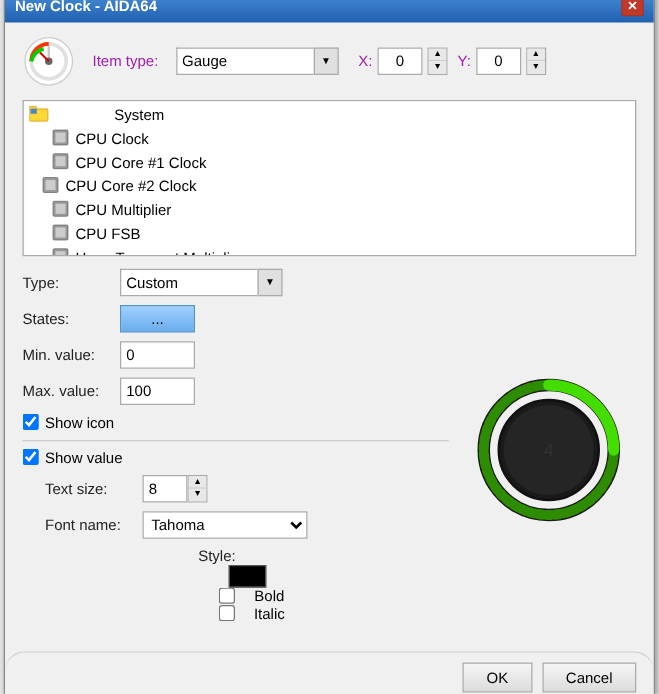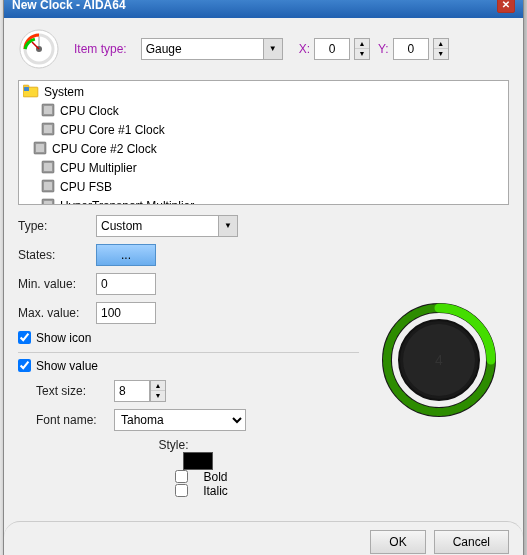--- a/index.html
+++ b/index.html
@@ -144,21 +144,21 @@
       border: 1px solid #aaa;
       background: white;
       font-size: 12px;
       padding: 0 4px;
     }
     .dropdown-container {
       display: flex;
       align-items: stretch;
     }
     .dropdown-input {
-      width: 122px;
+      width: 110px;
       border-right: none;
     }
     .dropdown-arrow {
       width: 20px;
       height: 22px;
       background: #e0e0e0;
       border: 1px solid #aaa;
       display: flex;
       align-items: center;
       justify-content: center;
@@ -313,21 +313,21 @@
           <input class="form-input xy-input" type="text" value="0" style="">
           <div class="spinner">
             <button class="spinner-btn">▲</button>
             <button class="spinner-btn">▼</button>
           </div>
         </div>
       </div>
     </div>
 
     <div class="tree-container">
-      <div class="tree-item" style="padding-left:4px;">
+      <div class="tree-item" style="padding-left:4px;gap:47px;">
         <span style="margin-right:5px;">
           <svg width="16" height="14" viewBox="0 0 16 14">
             <rect x="0" y="3" width="15" height="10" rx="1" fill="#f5c842" stroke="#d4a000" stroke-width="0.5"></rect>
             <rect x="0" y="1" width="6" height="3" rx="1" fill="#f5c842" stroke="#d4a000" stroke-width="0.5"></rect>
             <rect x="1" y="4" width="13" height="8" rx="1" fill="#fdd835"></rect>
 
             <rect x="1" y="3" width="5" height="4" rx="0.5" fill="#4488cc"></rect>
           </svg>
         </span>
         <span>System</span>

